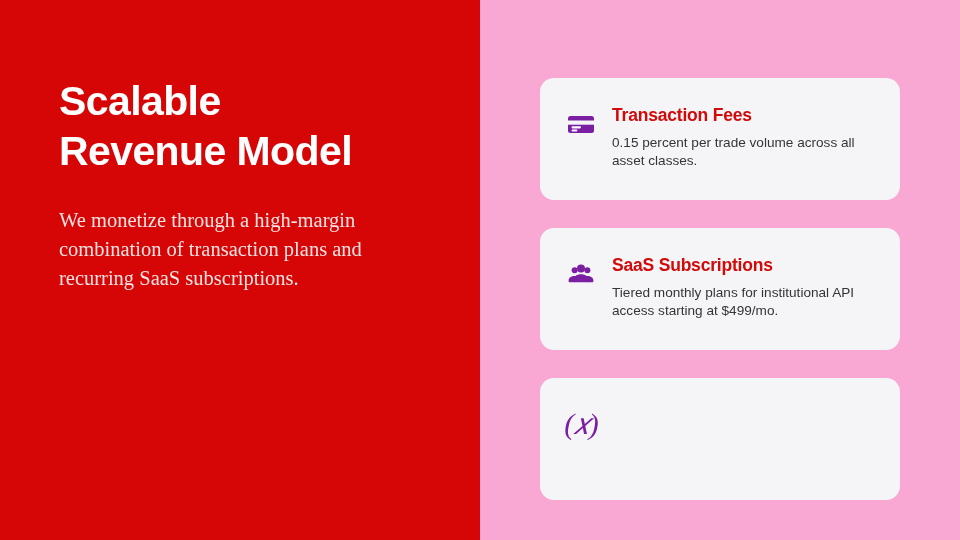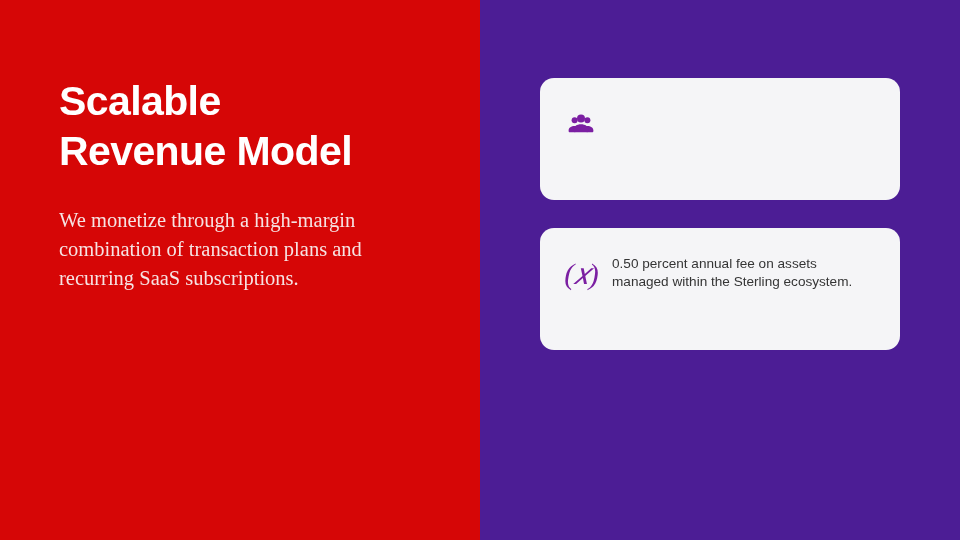--- a/index.html
+++ b/index.html
@@ -12,21 +12,21 @@
     overflow: hidden;
     background: #FAF9FA;
     font-family: "Liberation Sans", sans-serif;
     -webkit-font-smoothing: antialiased;
   }
 
   #slide {
     position: relative;
     width: 960px;
     height: 540px;
-    background: #4c1d95;
+    background: #f9a8d4;
   }
 
   
   #left-panel {
     position: absolute;
     left: 0;
     top: 0;
     width: 480px;
     height: 540px;
     background: #D60606;
@@ -146,39 +146,56 @@
     </div>
 
     <div id="subtitle-block">
       <p id="slide-subtitle">We monetize through a high-margin combination of transaction plans and recurring SaaS subscriptions.</p>
     </div>
 
   </div>
 
   <div id="cards-column">
 
+    <div class="card">
+      <div class="card-icon">
+        <svg width="32" height="32" viewBox="0 0 32 32" aria-hidden="true">
+          <rect x="3" y="8" width="26" height="17" rx="2.5" fill="#7B1FA2"></rect>
+          <rect x="3" y="12.5" width="26" height="4.2" fill="#F5F5F7"></rect>
+          <rect x="6.5" y="18.2" width="9.5" height="2.3" rx="1.15" fill="#FFFFFF"></rect>
+          <rect x="6.5" y="21.6" width="5.8" height="2.0" rx="1" fill="#FFFFFF"></rect>
+        </svg>
+      </div>
+      <div class="card-body">
+        <h2 class="card-heading">Transaction Fees</h2>
+        <p class="card-text">0.15 percent per trade volume across all asset classes.</p>
+      </div>
+    </div>
 
     <div class="card">
       <div class="card-icon">
         <svg width="32" height="32" viewBox="0 0 32 32" aria-hidden="true">
           <g fill="#7B1FA2">
             <circle cx="9.6" cy="12.2" r="3.0"></circle>
             <circle cx="22.4" cy="12.2" r="3.0"></circle>
             <path d="M3.6 22.6c0-3.0 2.7-4.6 6.0-4.6 1.0 0 1.9 0.15 2.7 0.42-1.35 1.05-2.1 2.5-2.1 4.25v1.5H4.3c-0.45 0-0.7-0.55-0.7-1.57z"></path>
             <path d="M28.4 22.6c0-3.0-2.7-4.6-6.0-4.6-1.0 0-1.9 0.15-2.7 0.42 1.35 1.05 2.1 2.5 2.1 4.25v1.5h5.9c0.45 0 0.7-0.55 0.7-1.57z"></path>
             <circle cx="16" cy="10.4" r="4.0"></circle>
             <path d="M16 16.2c-4.3 0-7.3 2.1-7.3 5.4 0 1.9 0.4 2.6 1.1 2.6h12.4c0.7 0 1.1-0.7 1.1-2.6 0-3.3-3.0-5.4-7.3-5.4z"></path>
           </g>
         </svg>
       </div>
+      <div class="card-body">
+        <h2 class="card-heading">SaaS Subscriptions</h2>
+        <p class="card-text">Tiered monthly plans for institutional API access starting at $499/mo.</p>
+      </div>
     </div>
 
     <div class="card">
       <div class="card-icon">
         <span class="fx-icon">(𝑥)</span>
       </div>
       <div class="card-body">
-        <p class="card-text">0.50 percent annual fee on assets managed within the Sterling ecosystem.</p>
       </div>
     </div>
 
   </div>
 </div>
 
 </body></html>

